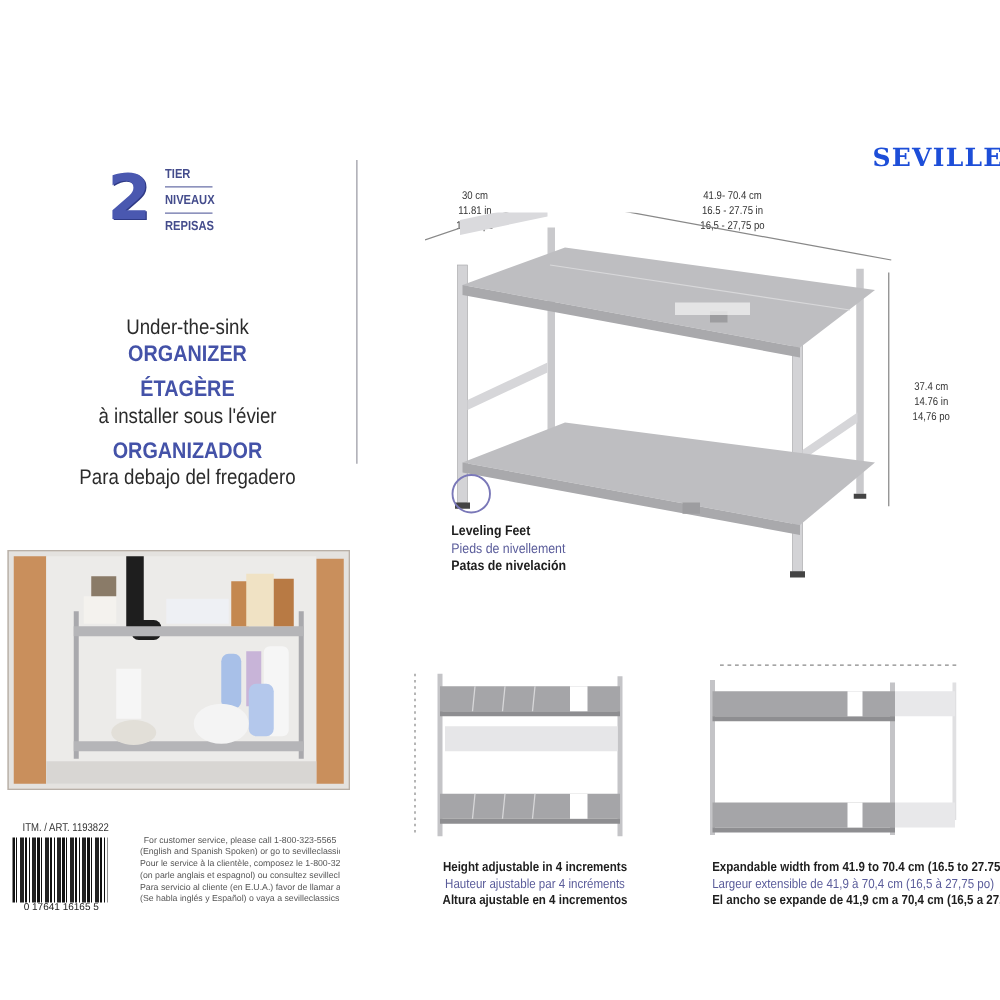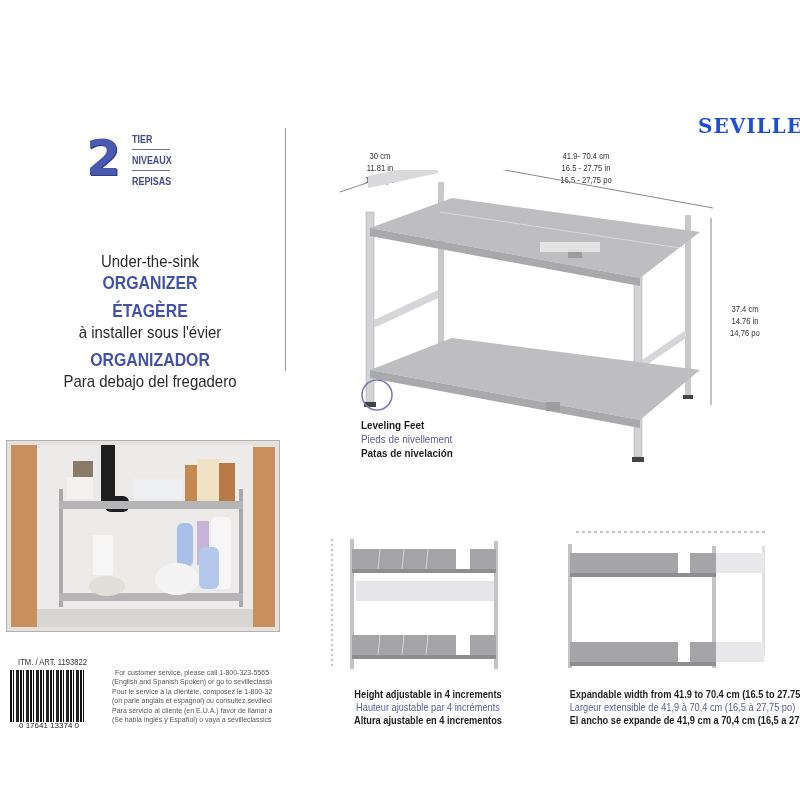--- a/index.html
+++ b/index.html
@@ -193,21 +193,21 @@
   <div class="cap dark-t">Altura ajustable en 4 incrementos</div>
 </div>
 <div class="abs cond" style="left:555px;top:688px;width:245px;overflow:hidden;">
   <div class="cap dark-t">Expandable width from 41.9 to 70.4 cm (16.5 to 27.75 in)</div>
   <div class="cap blue-t">Largeur extensible de 41,9 à 70,4 cm (16,5 à 27,75 po)</div>
   <div class="cap dark-t">El ancho se expande de 41,9 cm a 70,4 cm (16,5 a 27,75 pulgadas)</div>
 </div>
 
 <div class="abs cond" style="left:18px;top:657px;font-size:9px;color:#333;transform:scaleX(.85);transform-origin:left;white-space:nowrap;">ITM. / ART. 1193822</div>
 <div class="abs" style="left:10px;top:670px;width:76px;height:52px;background:repeating-linear-gradient(90deg,#111 0 2px,#fff 2px 3px,#111 3px 4px,#fff 4px 6px,#222 6px 9px,#fff 9px 10px);"></div>
-<div class="abs" style="left:6px;top:722px;width:86px;height:6px;overflow:hidden;font-size:8px;line-height:8px;text-align:center;color:#222;">0 17641 13374 0</div>
+<div class="abs" style="left:6px;top:722px;width:86px;height:6px;overflow:hidden;font-size:8px;line-height:8px;text-align:center;color:#222;">0 17641 16165 5</div>
 
 <div class="abs cond" style="left:112px;top:668px;width:160px;height:56px;overflow:hidden;">
   <div class="cs">For customer service, please call 1-800-323-5565</div>
   <div class="cs">(English and Spanish Spoken) or go to sevilleclassics.com</div>
   <div class="cs" style="margin-top:1px">Pour le service à la clientèle, composez le 1-800-323-5565</div>
   <div class="cs">(on parle anglais et espagnol) ou consultez sevilleclassics.com</div>
   <div class="cs" style="margin-top:1px">Para servicio al cliente (en E.U.A.) favor de llamar al 1-800-323-5565</div>
   <div class="cs">(Se habla inglés y Español) o vaya a sevilleclassics.com</div>
 </div>
 

